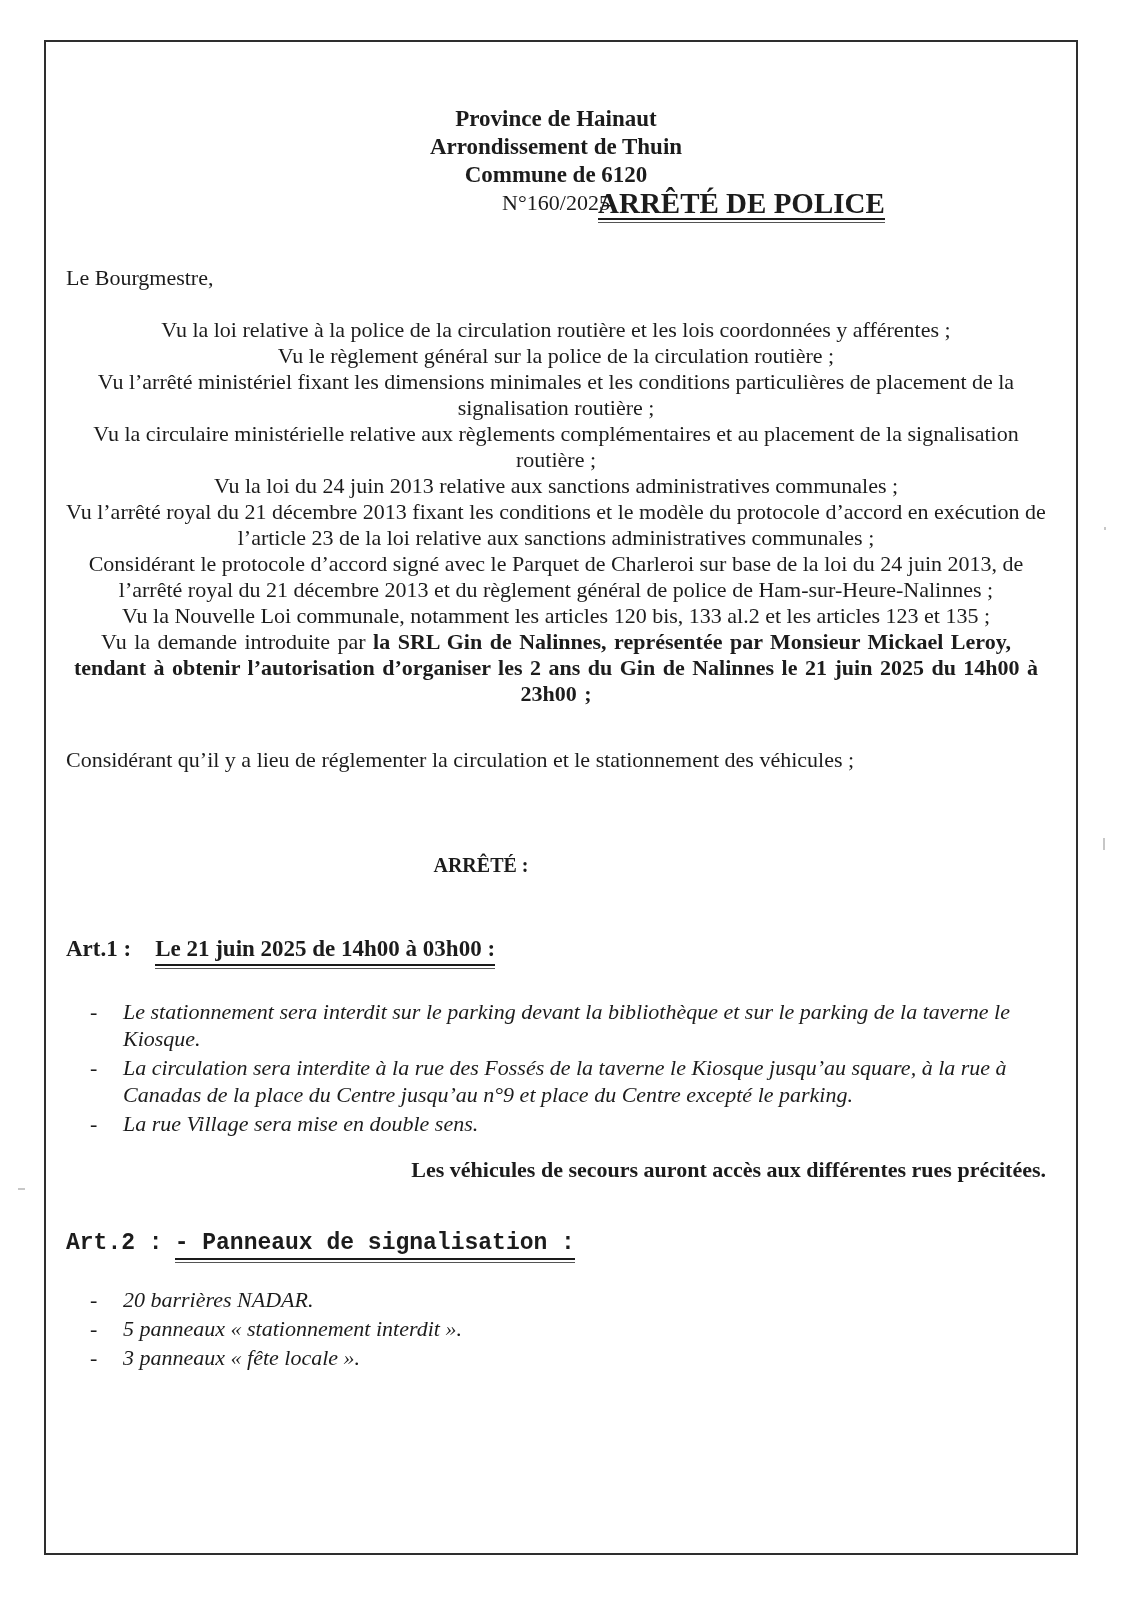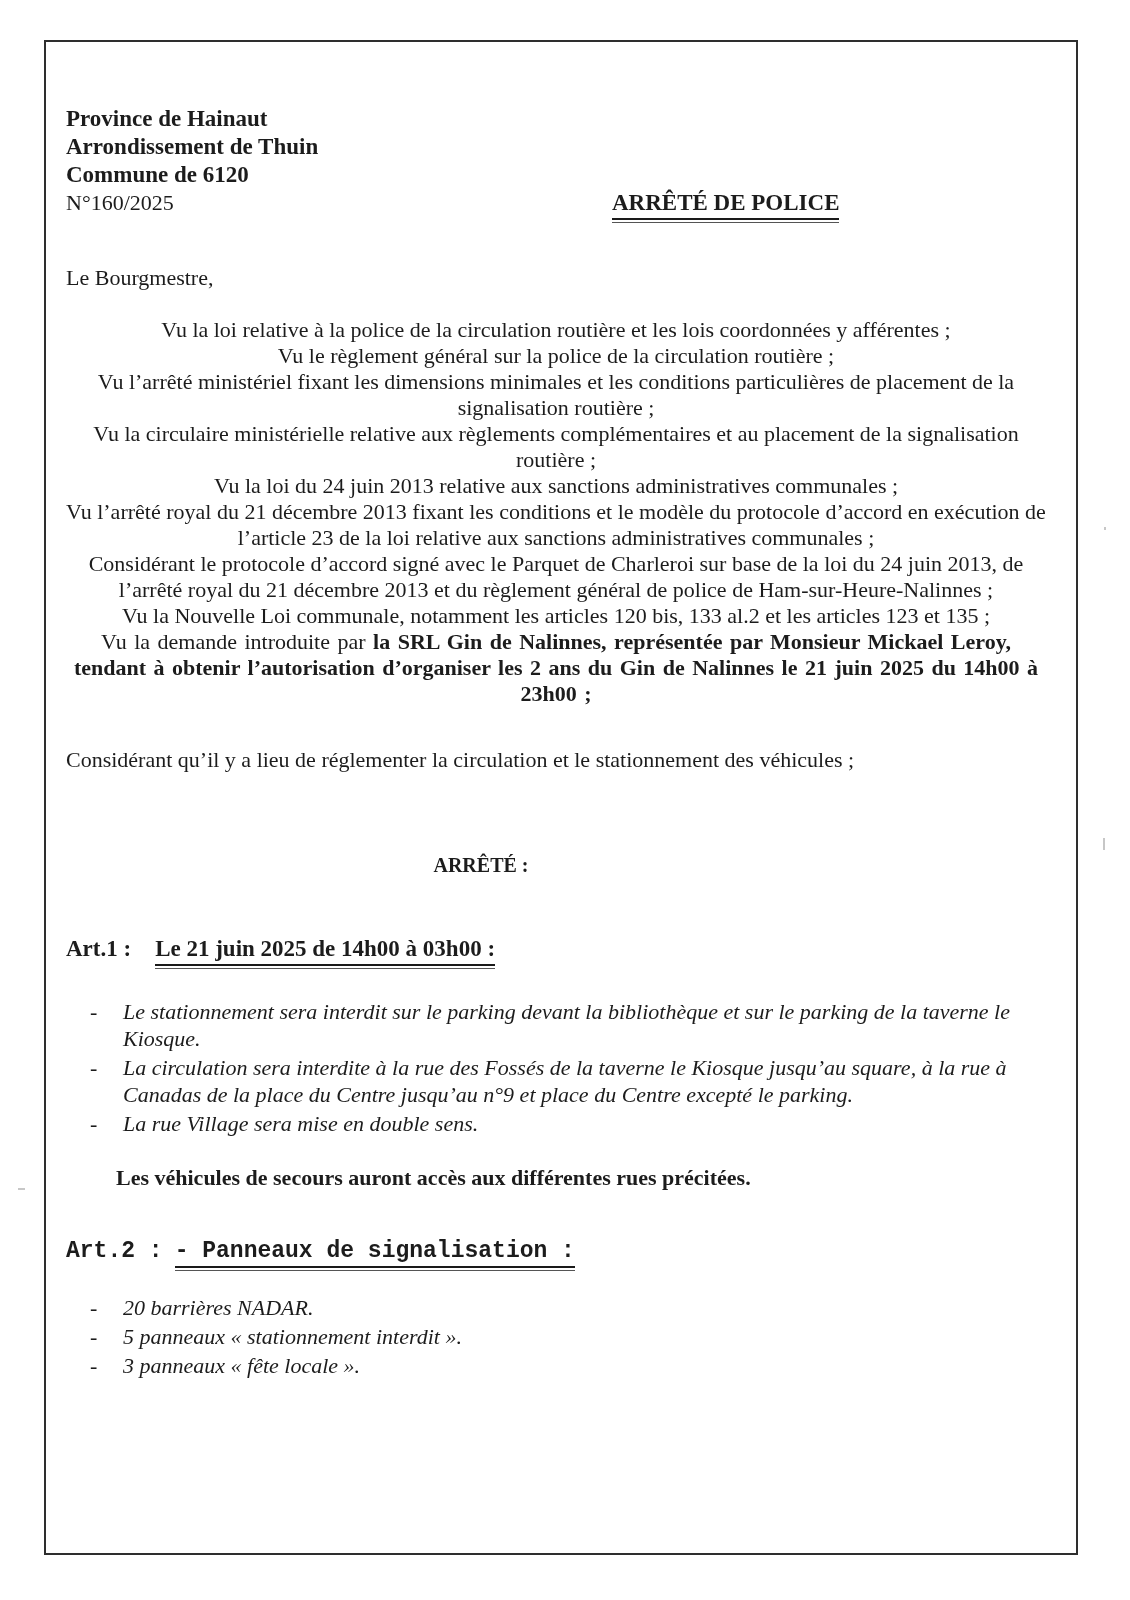--- a/index.html
+++ b/index.html
@@ -7,24 +7,24 @@
     position:relative; width:1130px; height:1600px; background:#ffffff;
     overflow:hidden; font-family:"Liberation Serif","DejaVu Serif",serif;
     color:#1c1c1c;
   }
   .frame {
     position:absolute; left:44px; top:40px; width:1034px; height:1515px;
     border:2px solid #2e2e2e; box-sizing:border-box; background:#ffffff;
   }
   .content { padding:63px 30px 0 20px; font-size:22px; line-height:26px; }
 
-  .doc-header { position:relative; height:140px; font-weight:bold; font-size:23px; line-height:28px; }
+  .doc-header { position:relative; height:140px; font-weight:bold; font-size:23px; line-height:28px;text-align:center; }
   .hline { white-space:nowrap; }
   .doc-number { font-weight:normal; font-size:22px; }
-  .doc-title { position:absolute; left:532px; top:84px; font-size:23px; line-height:28px; white-space:nowrap;margin-left:14px; }
+  .doc-title { position:absolute; left:532px; top:84px; font-size:29px; line-height:28px; white-space:nowrap; }
 
   .u2 { display:inline-block; position:relative; border-bottom:2px solid #1a1a1a; padding-bottom:1px; }
   .u2::after { content:""; position:absolute; left:0; right:0; bottom:-5px; height:1px; background:#555; }
 
   .salutation { margin-top:20px; }
   .preamble { margin-top:26px;text-align:center; }
   .bold { font-weight:bold; }
   .request { word-spacing:2px; }
   .considering { margin-top:40px; }
 
@@ -33,21 +33,21 @@
   .art-row { margin-top:56px; font-weight:bold; font-size:23px; line-height:28px; }
   .art-row.second { margin-top:46px;font-family:Liberation Mono, monospace; }
   .art-heading-1 { margin-left:24px; }
   .art-heading-2 { margin-left:12px; }
 
   .bullets { margin:32px 0 0 24px; }
   .bullet { display:flex; line-height:27px; margin-bottom:2px; }
   .bullet .marker { width:33px; flex:none; }
   .bullet .btext { flex:1;font-style:italic; }
 
-  .note { margin-top:28px; text-align:left; padding-left:50px; font-weight:bold; }
+  .note { margin-top:20px; text-align:right; padding-left:50px; font-weight:bold; }
 
   .bullets.second { margin-top:26px; }
   .bullets.second .bullet { line-height:28px; margin-bottom:1px; }
 
   .speck { position:absolute; background:rgba(70,70,70,0.30); }
 </style>
 </head>
 <body>
 
 <div class="page">

